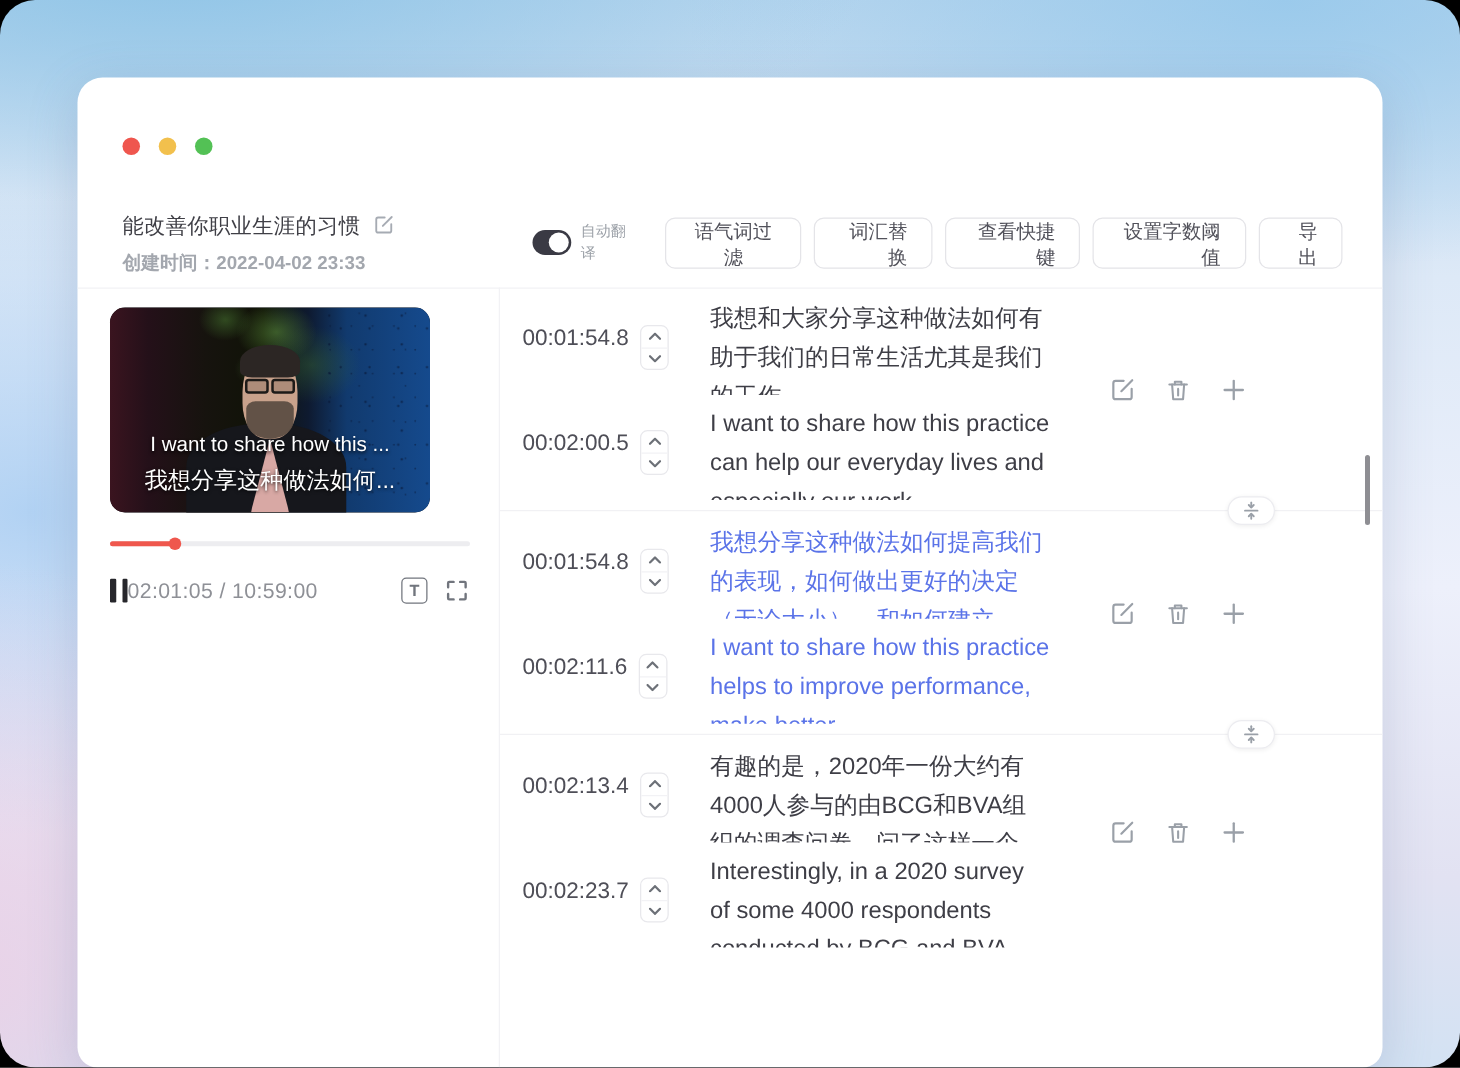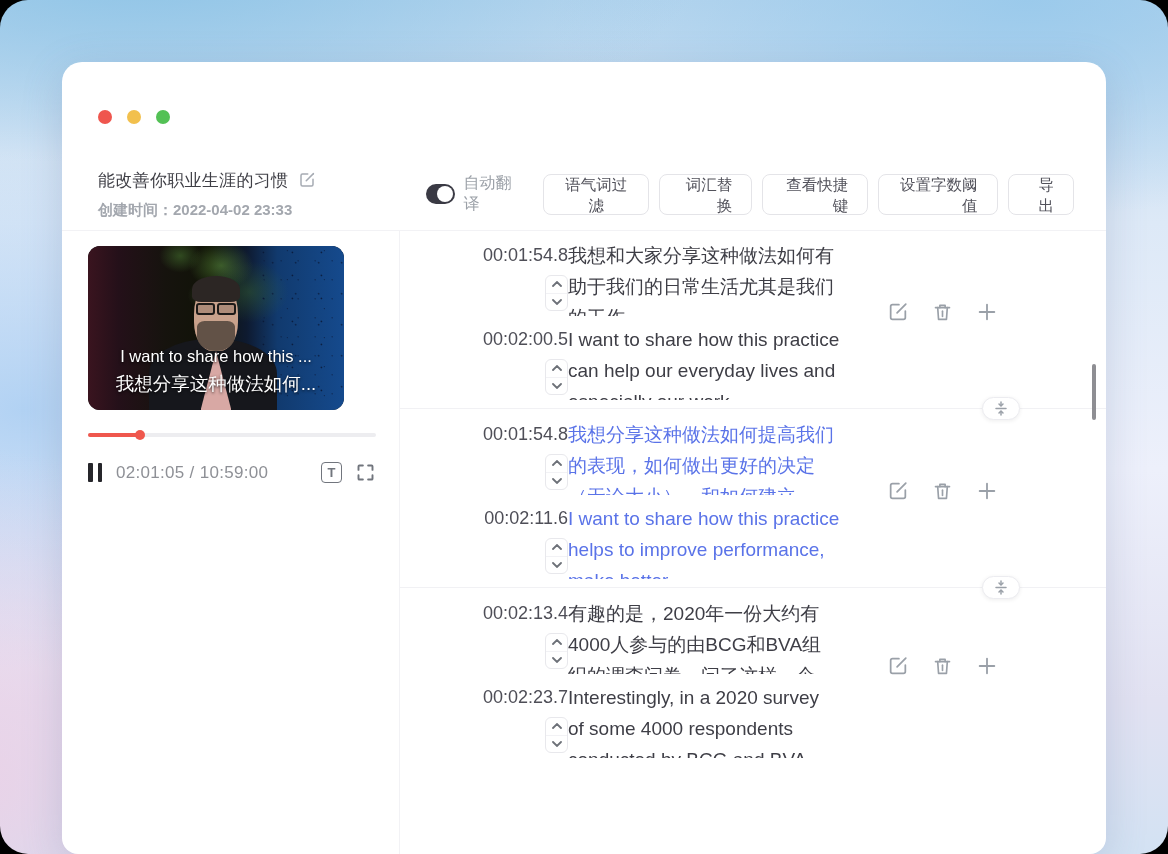--- a/index.html
+++ b/index.html
@@ -33,21 +33,21 @@
   .title-block { width:328px; }
   .title-line { display:flex; align-items:center; gap:10px; }
   .doc-title { font-size:17px; color:#3f3f46; letter-spacing:.3px; }
   .edit-title-icon { color:#a6abb3; display:flex; cursor:pointer; }
   .created { margin-top:9px; font-size:15px; color:#a3a7ae;font-weight:bold; }
 
   .toolbar { flex:1; display:flex; align-items:center; justify-content:flex-start; gap:10px; }
   .toggle-wrap { display:flex; align-items:center; gap:8px; margin-right:16px; }
   .toggle { width:35px; height:20px; border-radius:10px; background:#3a3a44; position:relative; cursor:pointer; }
   .toggle .knob { position:absolute; right:2px; top:2px; width:16px; height:16px; border-radius:50%; background:#fff; }
-  .toggle-label { font-size:16px; color:#9ca1a8; }
+  .toggle-label { font-size:12px; color:#9ca1a8; }
   .tb-btn {
     background:#fff; border:1px solid #e4e4e8; border-radius:8px; height:41px;
     padding:0 19px; font-size:15.5px; color:#52525b; cursor:pointer; font-family:inherit;
   }
   .tb-btn + .tb-btn { margin-left:0;text-align:right; }
 
   .hdiv { position:absolute; left:0; right:0; top:168px; height:1px; background:#f2f2f5; }
   .vdiv { position:absolute; left:337px; top:168px; bottom:0; width:1px; background:#f2f2f5; }
 
   
@@ -80,36 +80,36 @@
   .vsub.zh { bottom:14px; font-size:18.5px; }
 
   .progress { position:relative; margin-top:20px; height:10px; cursor:pointer; }
   .track { position:absolute; left:0; right:0; top:3px; height:4px; border-radius:2px; background:#ededf0; }
   .fill { position:absolute; left:0; top:3px; height:4px; border-radius:2px; background:#ef574d; }
   .knob2 { position:absolute; top:0; width:10px; height:10px; border-radius:50%; background:#ef574d; }
 
   .controls { margin-top:22px; display:flex; align-items:center; }
   .pause { display:flex; gap:5px; cursor:pointer; }
   .pause span { width:4.5px; height:19px; background:#26262b; border-radius:1px; }
-  .time-display { margin-left:14px; font-size:17px; color:#8e9096; letter-spacing:.3px; }
+  .time-display { margin-left:0; font-size:17px; color:#8e9096; letter-spacing:.3px; }
   .ctrl-icons { margin-left:auto; display:flex; gap:13px; color:#71757d; }
   .t-icon { width:21px; height:21px; border:1.8px solid #71757d; border-radius:4px; display:flex; align-items:center; justify-content:center;
     font-size:13px; font-weight:bold; color:#71757d; cursor:pointer; }
   .fs-icon { cursor:pointer; display:flex; }
 
   
   .table { position:absolute; left:338px; top:168px; right:0; bottom:0; }
   .thead { display:flex; align-items:center; height:52px; padding-left:18px; border-bottom:1px solid #f4f4f6; }
   .th { font-size:14.5px; color:#a4a7ad; }
   .th.c-time { width:150px; } .th.c-sub { width:280px; } .th.c-thr { width:137px; } .th.c-act { flex:1; }
 
   .tbody { position:relative; }
   .group { position:relative; padding:10px 0 0 18px; border-bottom:1px solid #f1f1f4; }
   .entry { display:flex; align-items:center; margin-bottom:8px; }
-  .t-cell { width:150px; display:flex; align-items:flex-end; gap:9px;flex-direction:column; }
+  .t-cell { width:150px; display:flex; align-items:flex-start; gap:9px; }
   .tstamp { font-size:18px; color:#4e4e57; cursor:text; }
   .stepper { width:23px; height:36px; border:1px solid #e8e8ec; border-radius:6px; background:#fff; display:flex; flex-direction:column; overflow:hidden; cursor:pointer; }
   .stepper .half { flex:1; display:flex; align-items:center; justify-content:center; color:#6d7178; }
   .stepper .half:first-child { border-bottom:1px solid #f2f2f5; }
   .sub-cell { width:272px; }
   .sub-text { font-size:19px; line-height:31px; color:#3e3e46; max-height:76px; overflow:hidden; cursor:text; }
   .group.hl .sub-text { color:#5a73e8; }
   .actions { position:absolute; right:108px; top:50%; margin-top:-18px; display:flex; gap:23px; color:#9aa0a8; }
   .actions .aicon { cursor:pointer; display:flex; }
 

